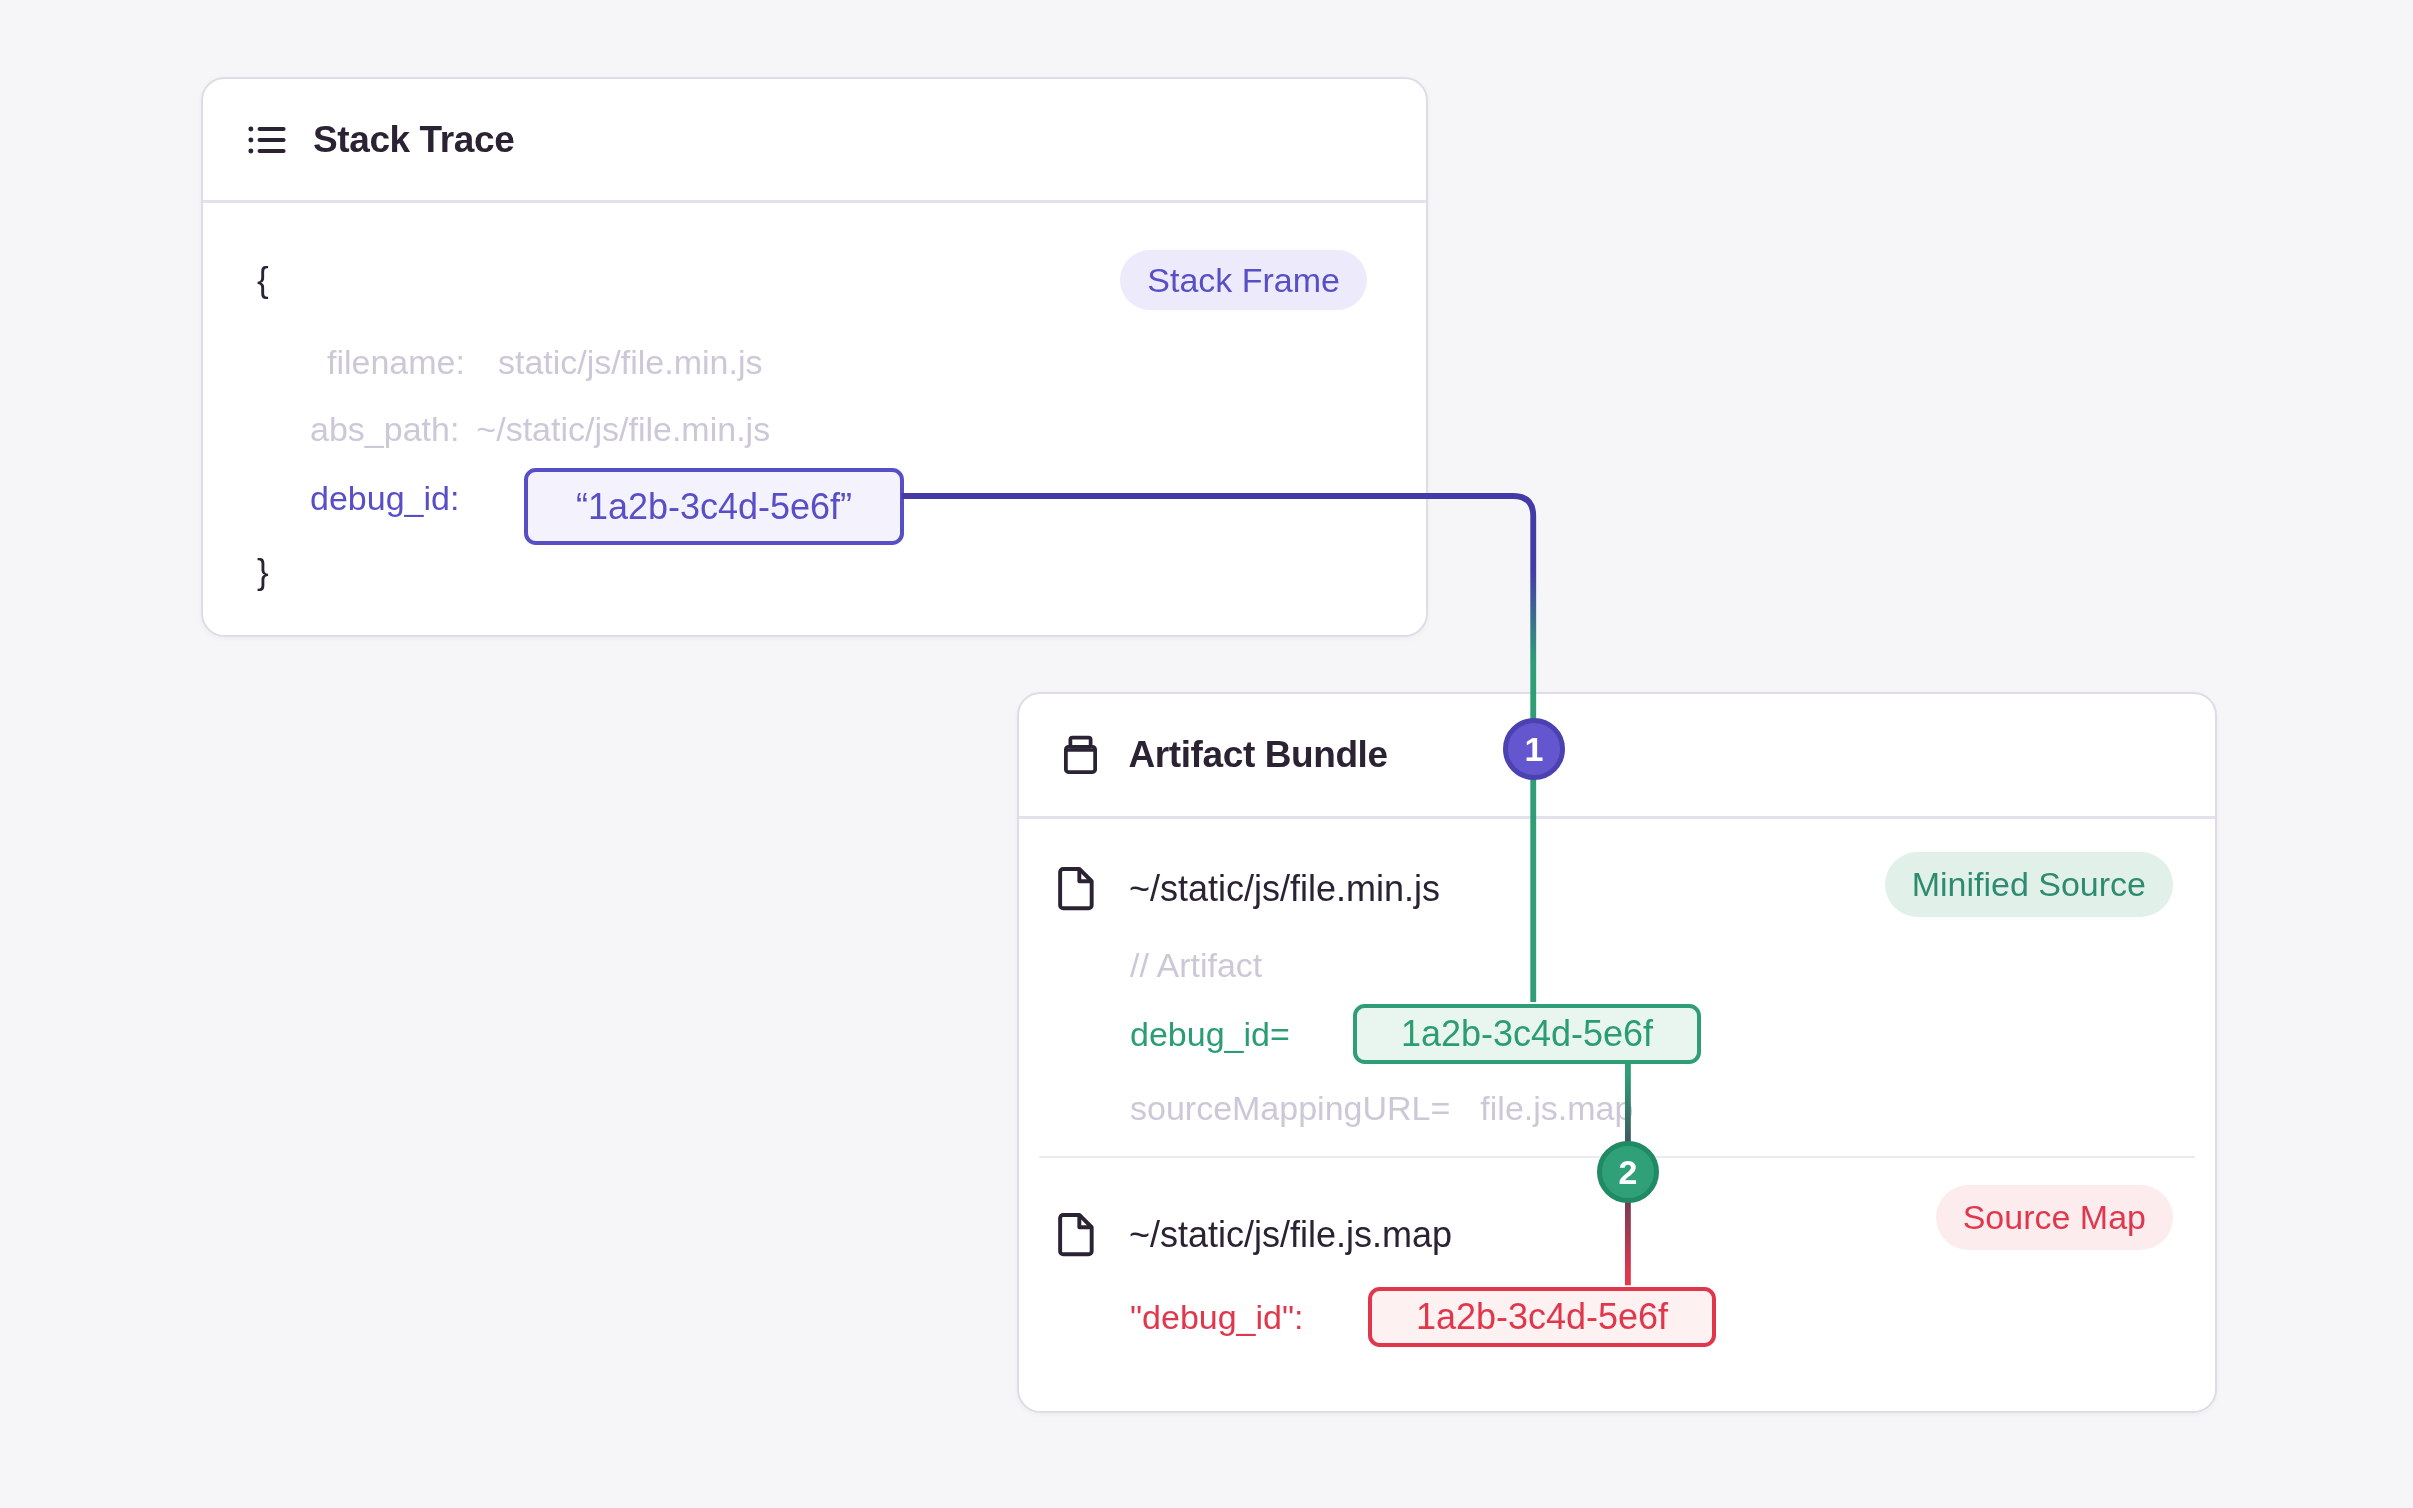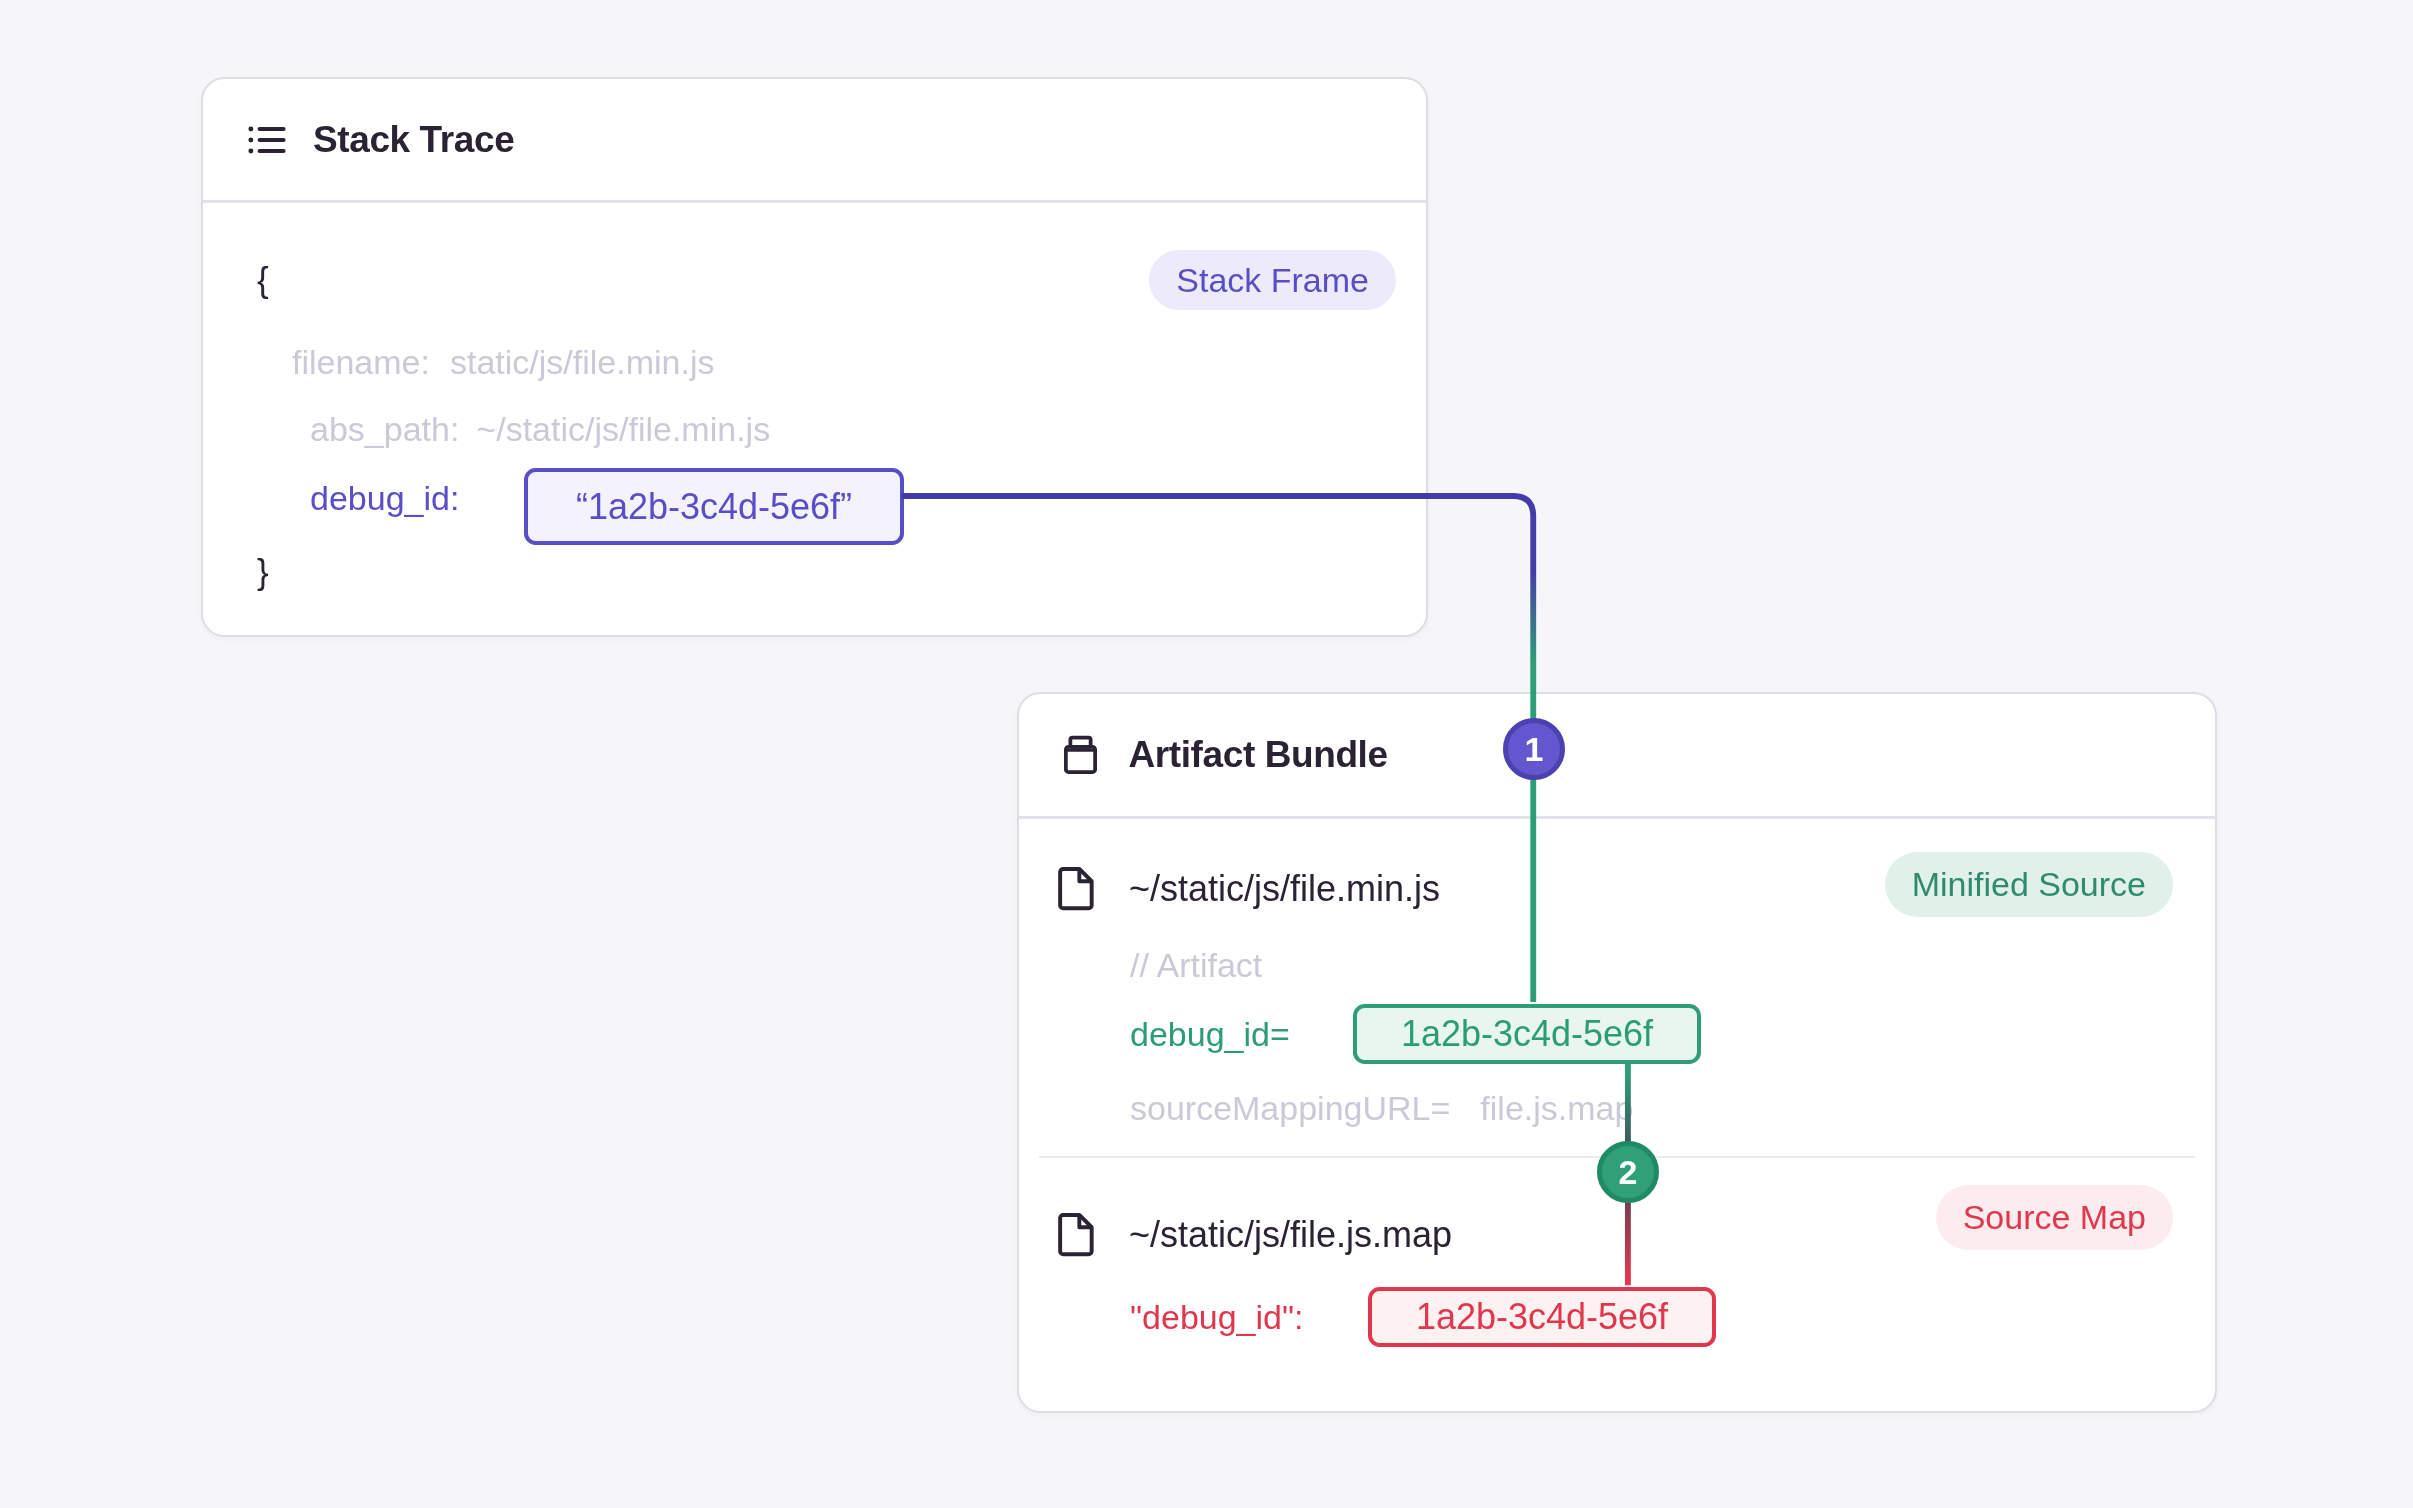--- a/index.html
+++ b/index.html
@@ -131,25 +131,25 @@
           <circle cx="3.2" cy="18" r="1.35" fill="#2b2233"></circle>
           <path d="M8 6h13M8 12h13M8 18h13" stroke="#2b2233" stroke-width="2.3" stroke-linecap="round"></path>
         </svg>
       </span>
       <span class="card-title" style="margin-left:22px;">Stack Trace</span>
     </div>
     <div class="header-divider" style="top:121px;"></div>
 
     <div class="brace" style="left:54px; top:181px;">{</div>
 
-    <div class="pill lavender" style="right:30px; top:171px; height:60px;">
+    <div class="pill lavender" style="right:59px; top:171px; height:60px;">
       <span>Stack Frame</span>
     </div>
 
-    <div class="code-row muted" style="left:89px; top:260px; height:47px; gap:20px;">
+    <div class="code-row muted" style="left:124px; top:260px; height:47px; gap:33px;">
       <span>filename:</span>
       <span>static/js/file.min.js</span>
     </div>
 
     <div class="code-row muted" style="left:107px; top:327px; height:47px; gap:17px;">
       <span>abs_path:</span>
       <span>~/static/js/file.min.js</span>
     </div>
 
     <div class="code-row" style="left:107px; top:396px; height:47px;">

